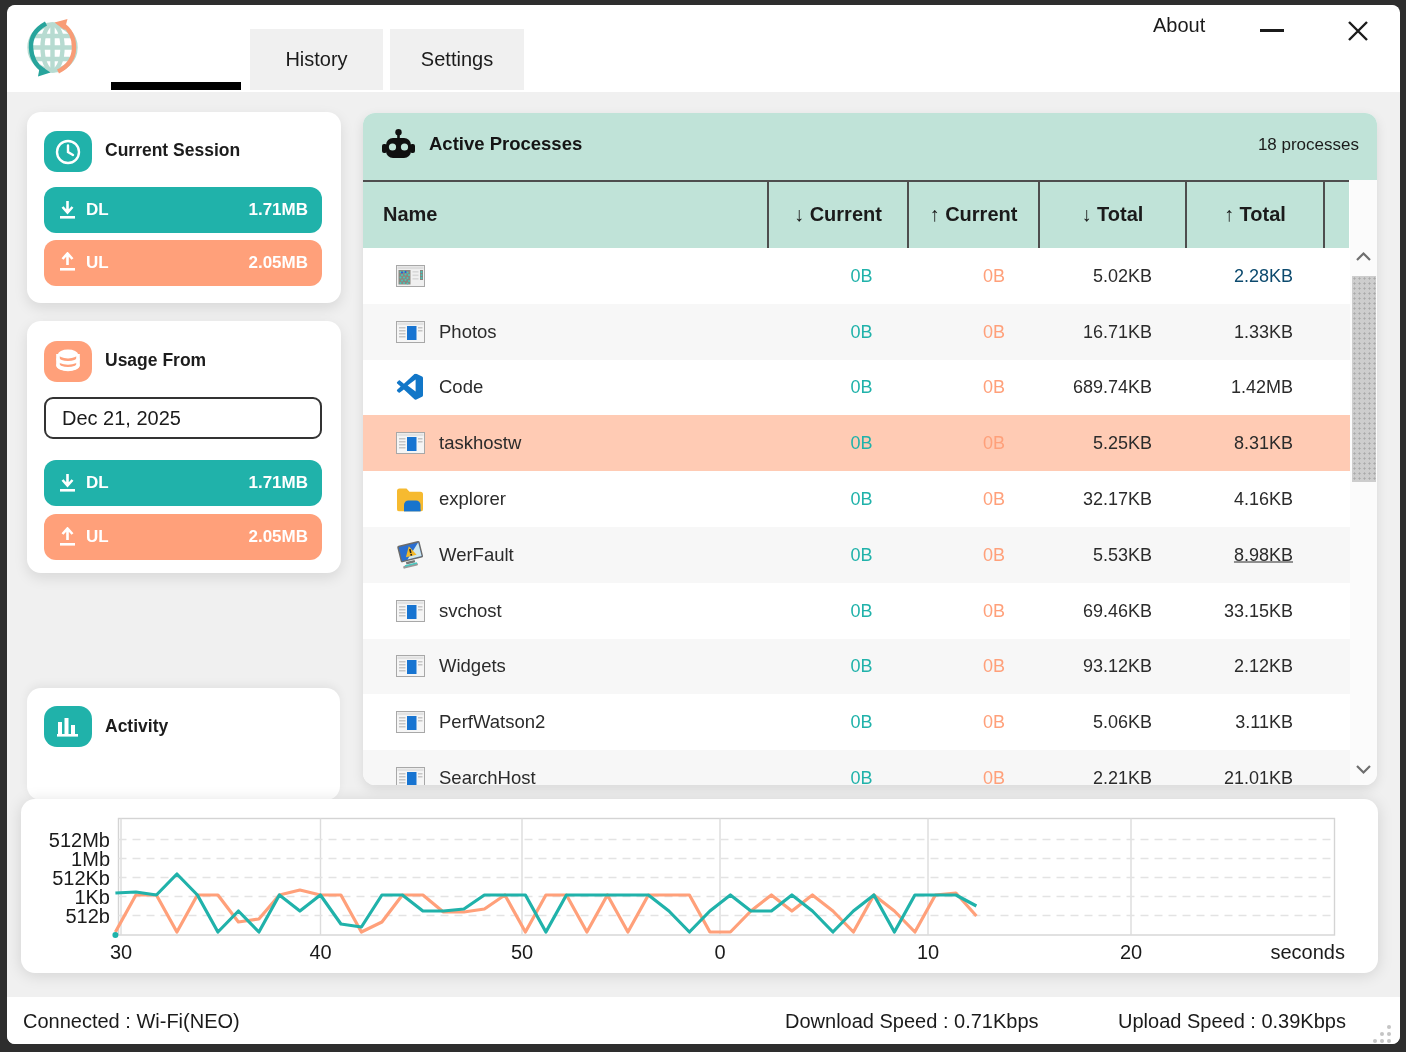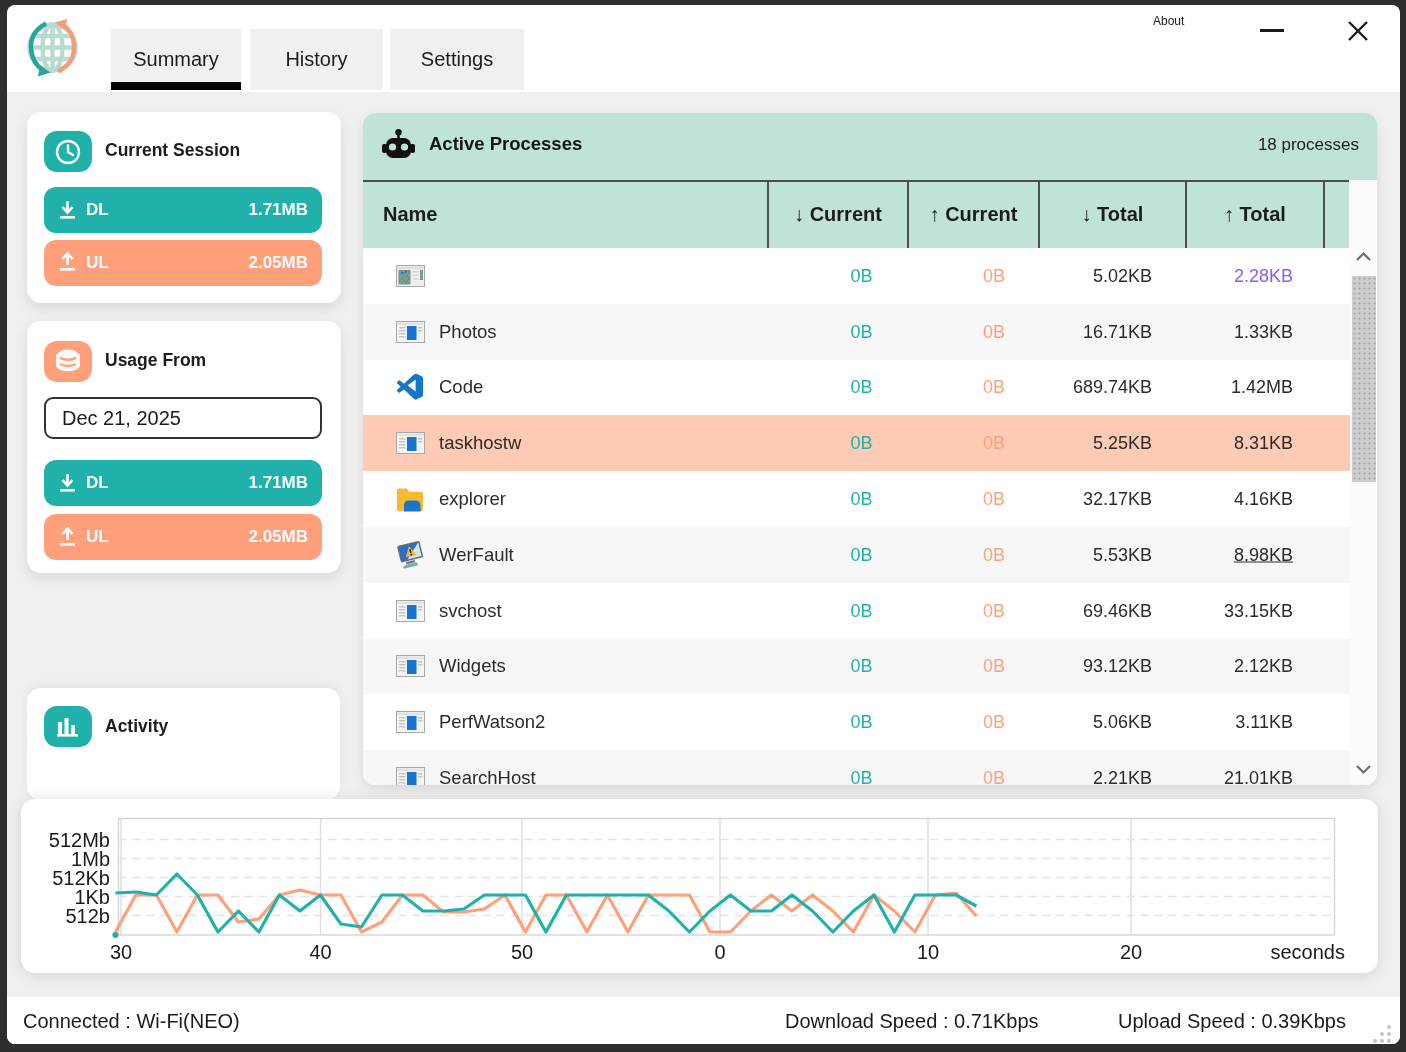--- a/index.html
+++ b/index.html
@@ -38,25 +38,24 @@
     <line x1="30.5" y1="7.5" x2="30.5" y2="53.5"></line>
     <line x1="8" y1="30.5" x2="53" y2="30.5"></line>
     <line x1="11.5" y1="19" x2="49.5" y2="19"></line>
     <line x1="11.5" y1="42" x2="49.5" y2="42"></line>
   </g>
   <path d="M 24,6.5 C 14,12 8.5,20.5 9,30.5 C 9.5,41.5 14.5,49.5 22,54" stroke="#27a49c" stroke-width="4.4" fill="none"></path>
   <path d="M 18,48.5 L 28.5,55.5 L 16,59.5 Z" fill="#27a49c"></path>
   <path d="M 36,54.5 C 46,49.5 52,41 52,30.5 C 52,20 47,11.5 40,7" stroke="#f89c76" stroke-width="4.4" fill="none"></path>
   <path d="M 42.5,13 L 32.5,5.5 L 45.5,2 Z" fill="#f89c76"></path>
 </svg>
-<div class="tab" style="left:111px;width:130px;">Summary</div>
 <div class="abs" style="left:111px;top:82px;width:130px;height:8px;background:#000;"></div>
 <div class="tab" style="left:250px;width:133px;">History</div>
 <div class="tab" style="left:390px;width:134px;">Settings</div>
-<div class="abs" style="left:1153px;top:14px;font-size:12px;color:#1b1b1b;">About</div>
+<div class="abs" style="left:1153px;top:14px;font-size:20px;color:#1b1b1b;">About</div>
 <div class="abs" style="left:1260px;top:29px;width:24px;height:3px;background:#1b1b1b;"></div>
 <svg class="abs" style="left:1347px;top:20px;" width="22" height="22" viewBox="0 0 22 22">
   <path d="M2 2 L20 20 M20 2 L2 20" stroke="#1b1b1b" stroke-width="2.4" fill="none"></path>
 </svg>
 
 <div class="card" style="left:27px;top:112px;width:314px;height:191px;"></div>
 <div class="cicon" style="top:131px;background:#20B2AA;">
   <svg width="28" height="28" viewBox="0 0 28 28">
           <circle cx="14" cy="14" r="11" stroke="#fff" stroke-width="2.4" fill="none"></circle>
           <path d="M14 7.5 V14 L19 17" stroke="#fff" stroke-width="2.4" fill="none" stroke-linecap="round"></path>
@@ -150,21 +149,21 @@
   <div class="abs" style="left:960px;top:67px;width:2px;height:68px;background:#4e4e4e;"></div>
 
   <div class="abs" id="rows" style="left:0;top:135px;width:987px;height:537px;overflow:hidden;">
   <div class="row" style="background:#fff;">
     <svg class="ic" width="29" height="22" viewBox="0 0 29 22">
               <use href="#tealwin"></use>
             </svg>
     <span class="cv" style="right:477.5px;color:#20B2AA;">0B</span>
     <span class="cv" style="right:345px;color:#FFA07A;">0B</span>
     <span class="cv" style="right:198px;color:#2b2b2b;">5.02KB</span>
-    <span class="cv" style="right:57px;color:#8b5cf6;">2.28KB</span>
+    <span class="cv" style="right:57px;color:#0c4a6e;">2.28KB</span>
   </div>
   <div class="row" style="background:#f7f7f7;">
     <svg class="ic" width="29" height="22" viewBox="0 0 29 22">
               <use href="#winicon"></use>
             </svg>
     <span class="nm">Photos</span>
     <span class="cv" style="right:477.5px;color:#20B2AA;">0B</span>
     <span class="cv" style="right:345px;color:#FFA07A;">0B</span>
     <span class="cv" style="right:198px;color:#2b2b2b;">16.71KB</span>
     <span class="cv" style="right:57px;color:#2b2b2b;">1.33KB</span>

